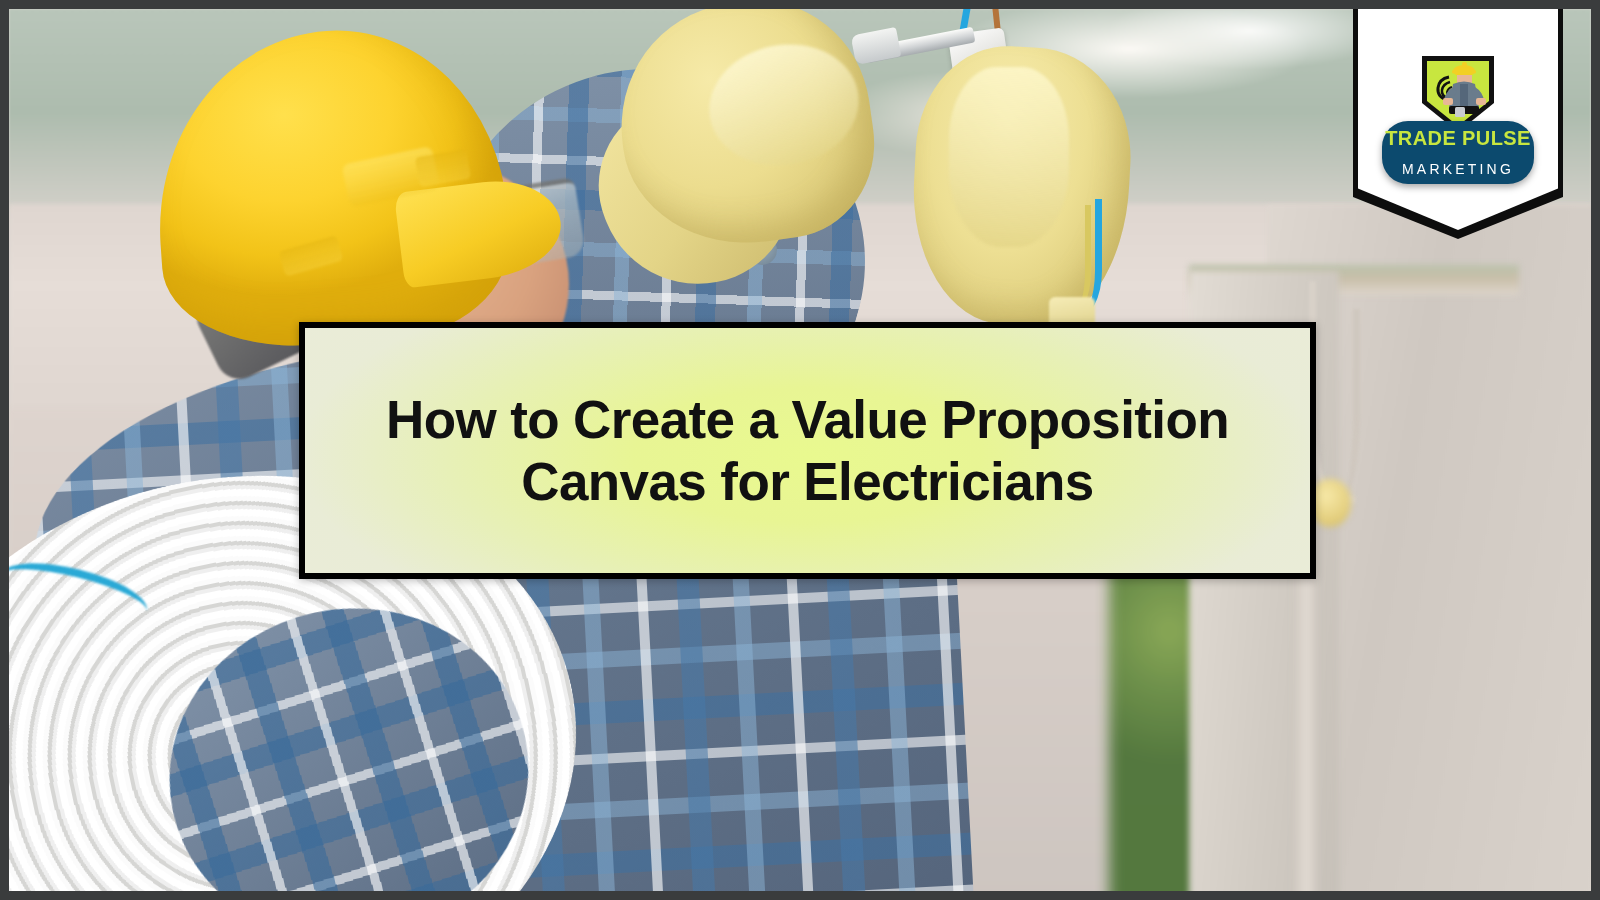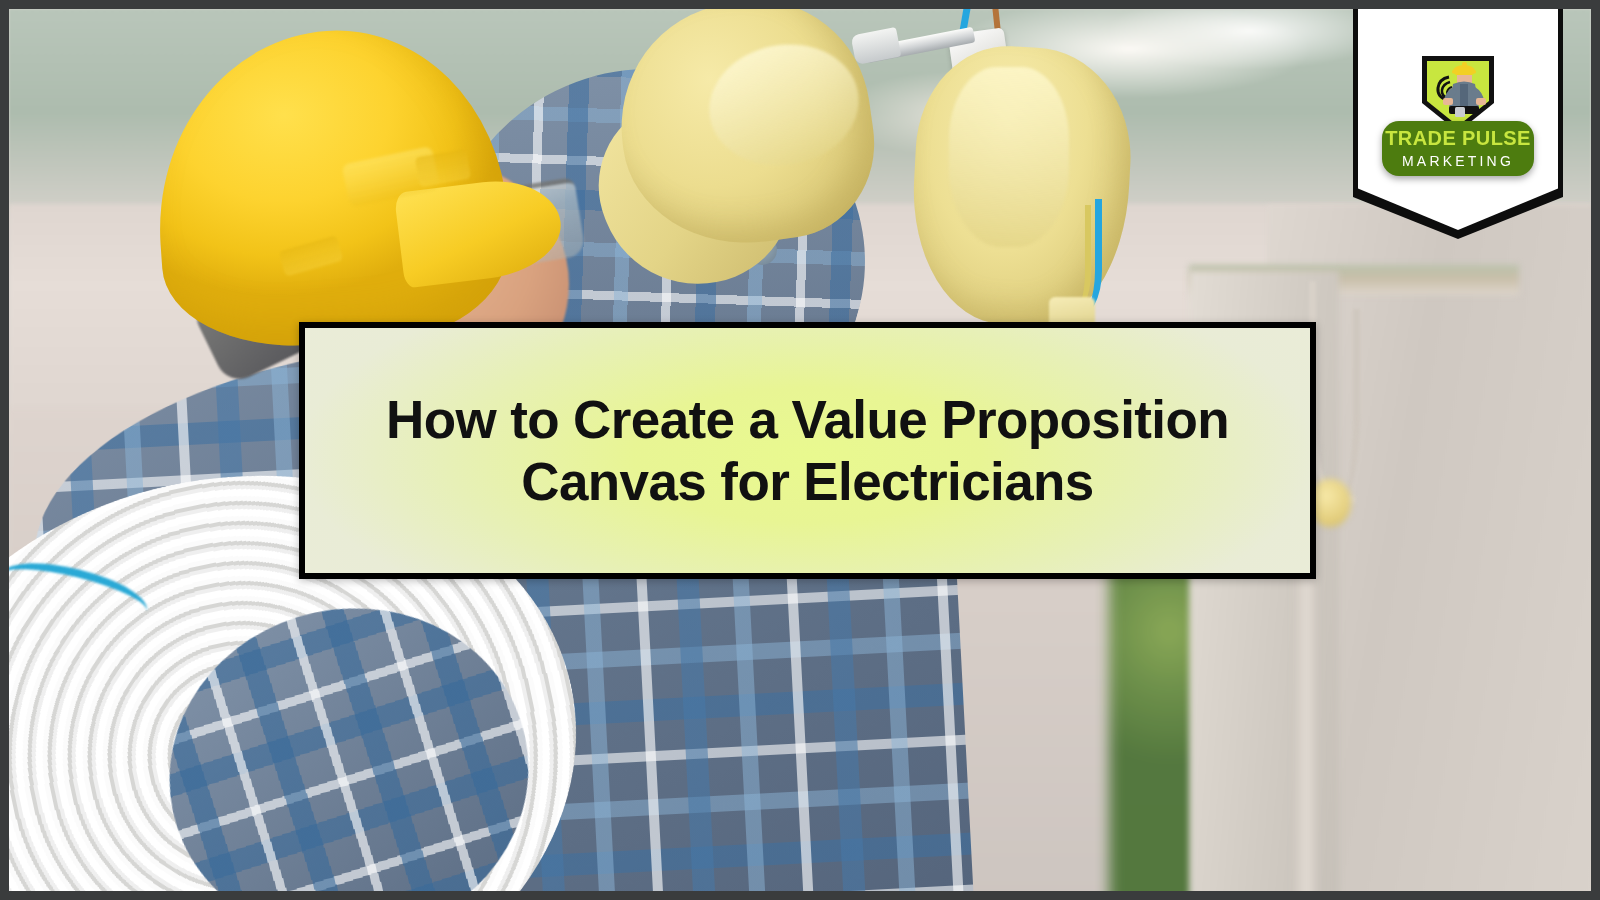--- a/index.html
+++ b/index.html
@@ -506,37 +506,37 @@
     width: 200px;
     display: flex;
     flex-direction: column;
     align-items: center;
   }
   .logo-emblem { width: 78px; height: 82px; display: block; }
   .logo-banner {
     margin-top: -14px;
     width: 152px;
     padding: 7px 0 8px;
-    background: #4d7c0f;
-    border-radius: 17px;
+    background: #0c4a6e;
+    border-radius: 26px;
     text-align: center;
     box-shadow: 0 3px 7px rgba(0,0,0,.35);
   }
   .logo-line1 {
     display: block;
     color: #c8e63f;
     font-family: "Liberation Sans", sans-serif;
     font-weight: bold;
     font-size: 20px;
     letter-spacing: .4px;
     line-height: 1;
   }
   .logo-line2 {
     display: block;
-    margin-top: 6px;
+    margin-top: 14px;
     color: #ffffff;
     font-family: "Liberation Sans", sans-serif;
     font-size: 14px;
     letter-spacing: 3.2px;
     line-height: 1;
   }
 </style>
 </head>
 <body>
 

